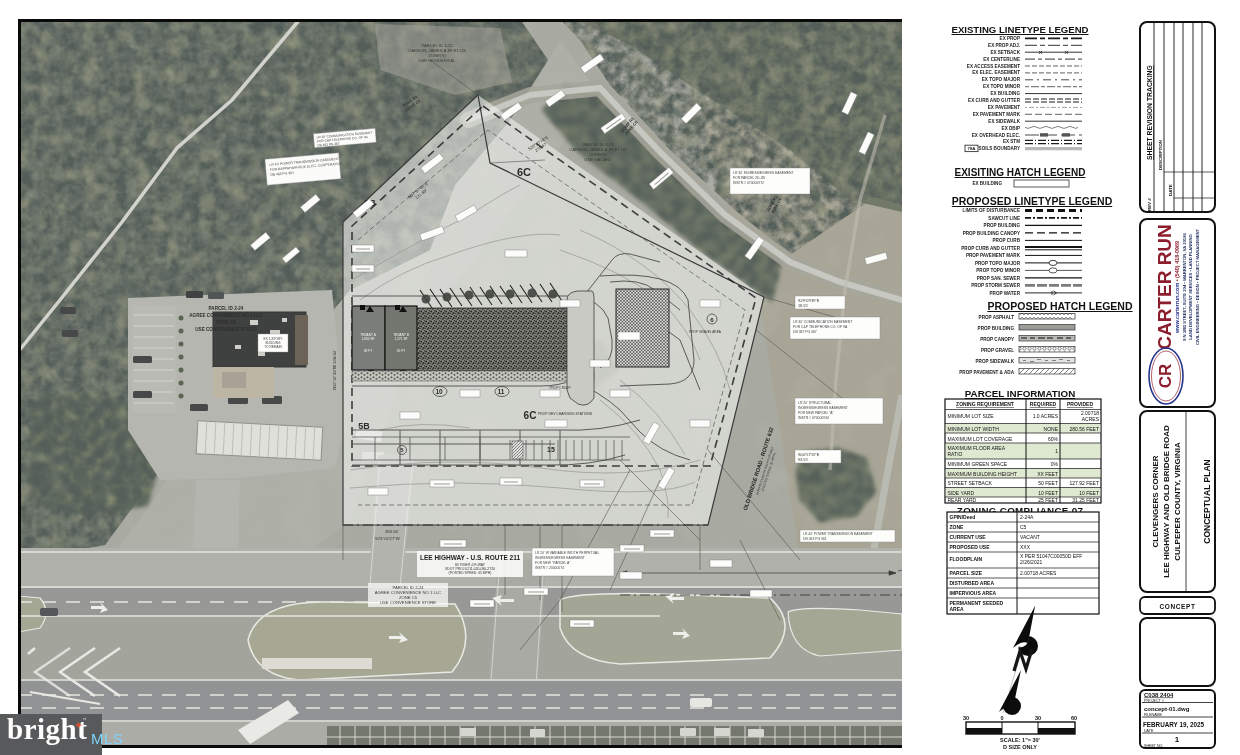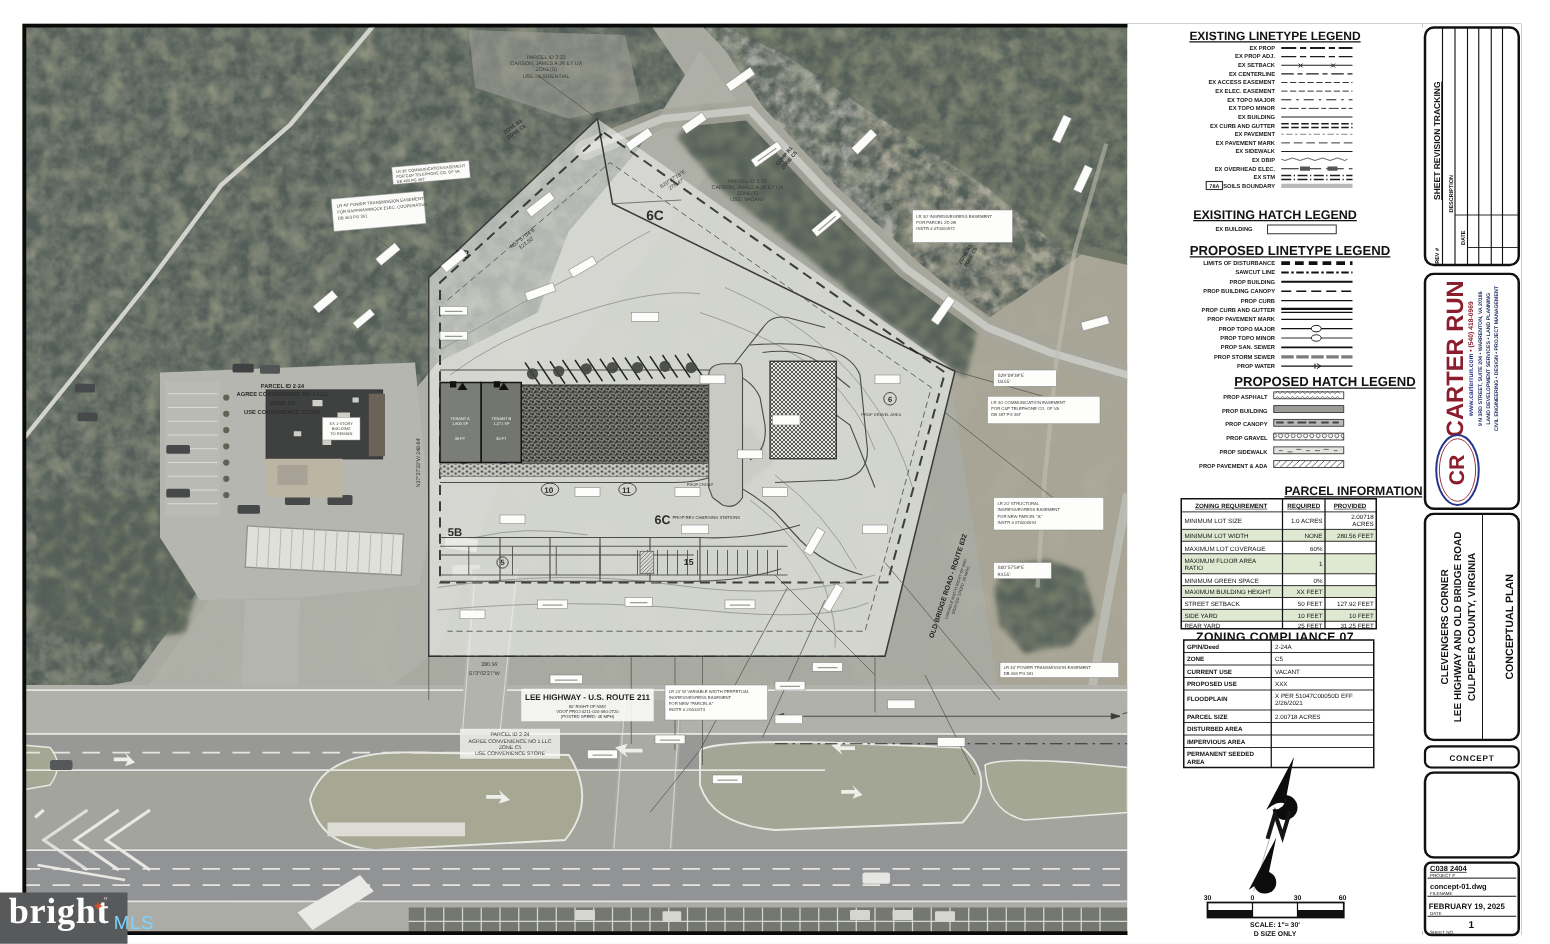--- a/index.html
+++ b/index.html
@@ -706,21 +706,21 @@
       <rect x="117" y="13.5" width="56" height="5.5" fill="#9b9d99" stroke="#333" stroke-width="0.7"></rect>
       <rect x="117" y="24.5" width="56" height="5.5" fill="#b7b9b4" stroke="#333" stroke-width="0.7"></rect>
       <path d="M119 27 h6 m3 0 h5 m3 0 h7 m2 0 h6 m4 0 h6 m3 0 h5" stroke="#444" stroke-width="1.6" fill="none"></path>
       <rect x="117" y="35.5" width="56" height="5.5" fill="url(#lgravel)" stroke="#333" stroke-width="0.7"></rect>
       <rect x="117" y="46.5" width="56" height="5.5" fill="#e3e4e0" stroke="#333" stroke-width="0.7"></rect>
       <path d="M121 49.5 h3 m4 1 h4 m3 -2 h4 m4 1 h3 m4 0 h4 m3 -1 h4 m4 1 h3" stroke="#555" stroke-width="0.7" fill="none"></path>
       <rect x="117" y="57.5" width="56" height="5.5" fill="url(#lada)" stroke="#333" stroke-width="0.7"></rect>
     </g>
   </svg>
 
-  <div class="hdg" style="position:absolute;left:0;top:369px;width:236px;font-size:9.8px;text-align:right;">PARCEL INFORMATION</div>
+  <div class="hdg" style="position:absolute;left:0;top:369px;width:236px;font-size:9.8px;">PARCEL INFORMATION</div>
 
   <svg style="position:absolute;left:0;top:379px;" width="236" height="106" viewBox="0 0 236 106">
     <g font-size="5px" fill="#111">
       <rect x="43" y="1" width="156" height="104" fill="#fff" stroke="#111" stroke-width="1.2"></rect>
 
       <rect x="43.8" y="25.5" width="154.5" height="9.5" fill="#dfe9d2"></rect>
       <rect x="43.8" y="45" width="154.5" height="16" fill="#dfe9d2"></rect>
       <rect x="43.8" y="70.5" width="154.5" height="9.5" fill="#dfe9d2"></rect>
       <rect x="43.8" y="89.5" width="154.5" height="9.5" fill="#dfe9d2"></rect>
 

